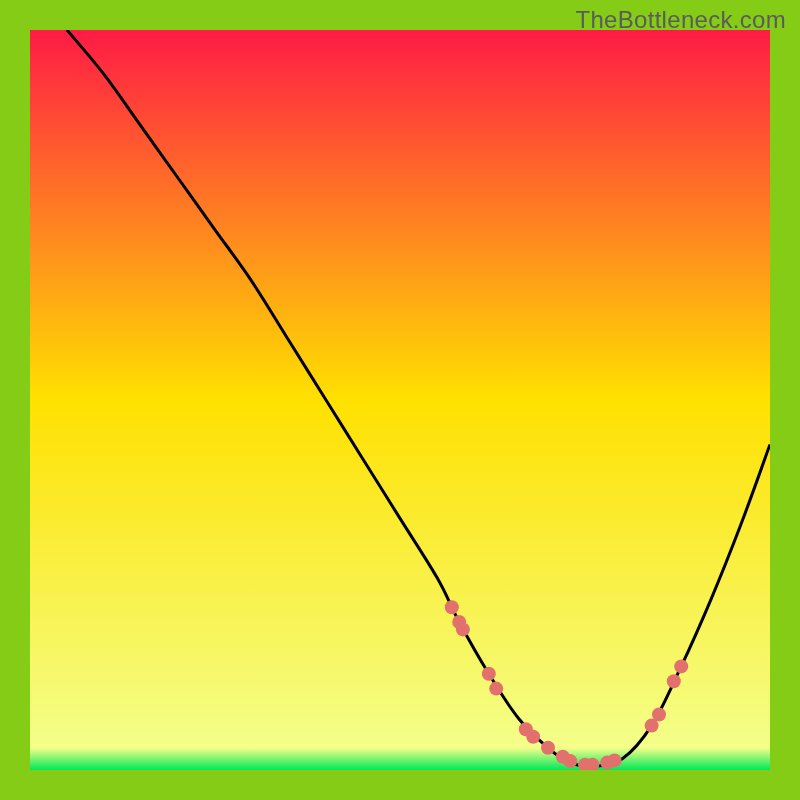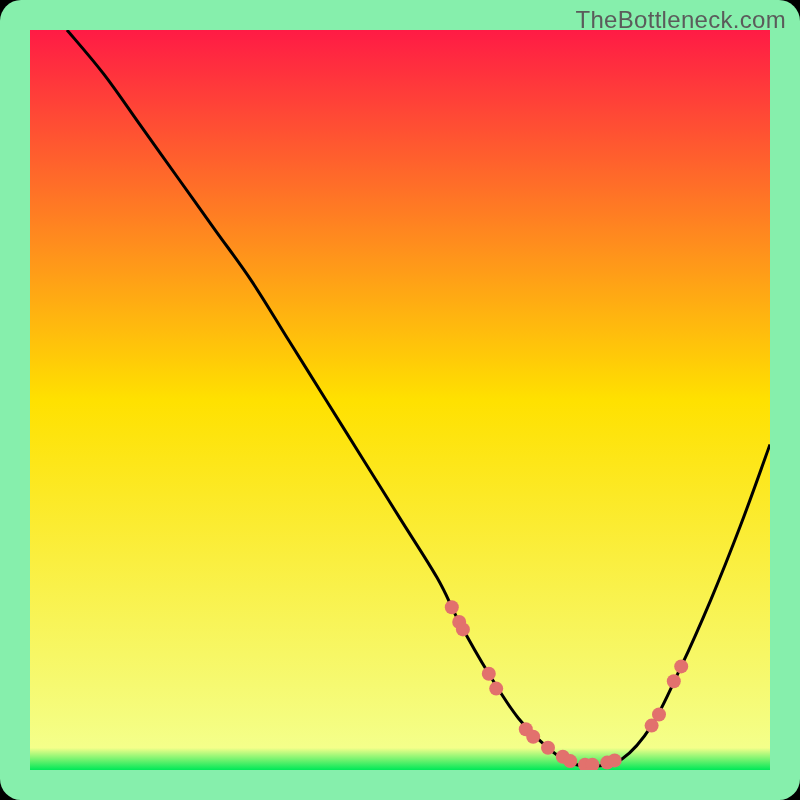--- a/index.html
+++ b/index.html
@@ -1,22 +1,21 @@
 <!DOCTYPE html>
 <html><head>
 <meta charset="utf-8">
 <style>
   * { margin: 0; padding: 0; box-sizing: border-box; }
   html, body { width: 800px; height: 800px; overflow: hidden; background: #000; }
   .frame {
     position: relative;
     width: 800px;
     height: 800px;
-    background: #86efac;
-    border-radius: 21px;
+    background: #84cc16;
   }
   .watermark {
     position: absolute;
     top: 6px;
     right: 14px;
     font-family: Arial, Helvetica, sans-serif;
     font-size: 24px;
     font-weight: 500;
     color: #5b5b5b;
     letter-spacing: 0.3px;

